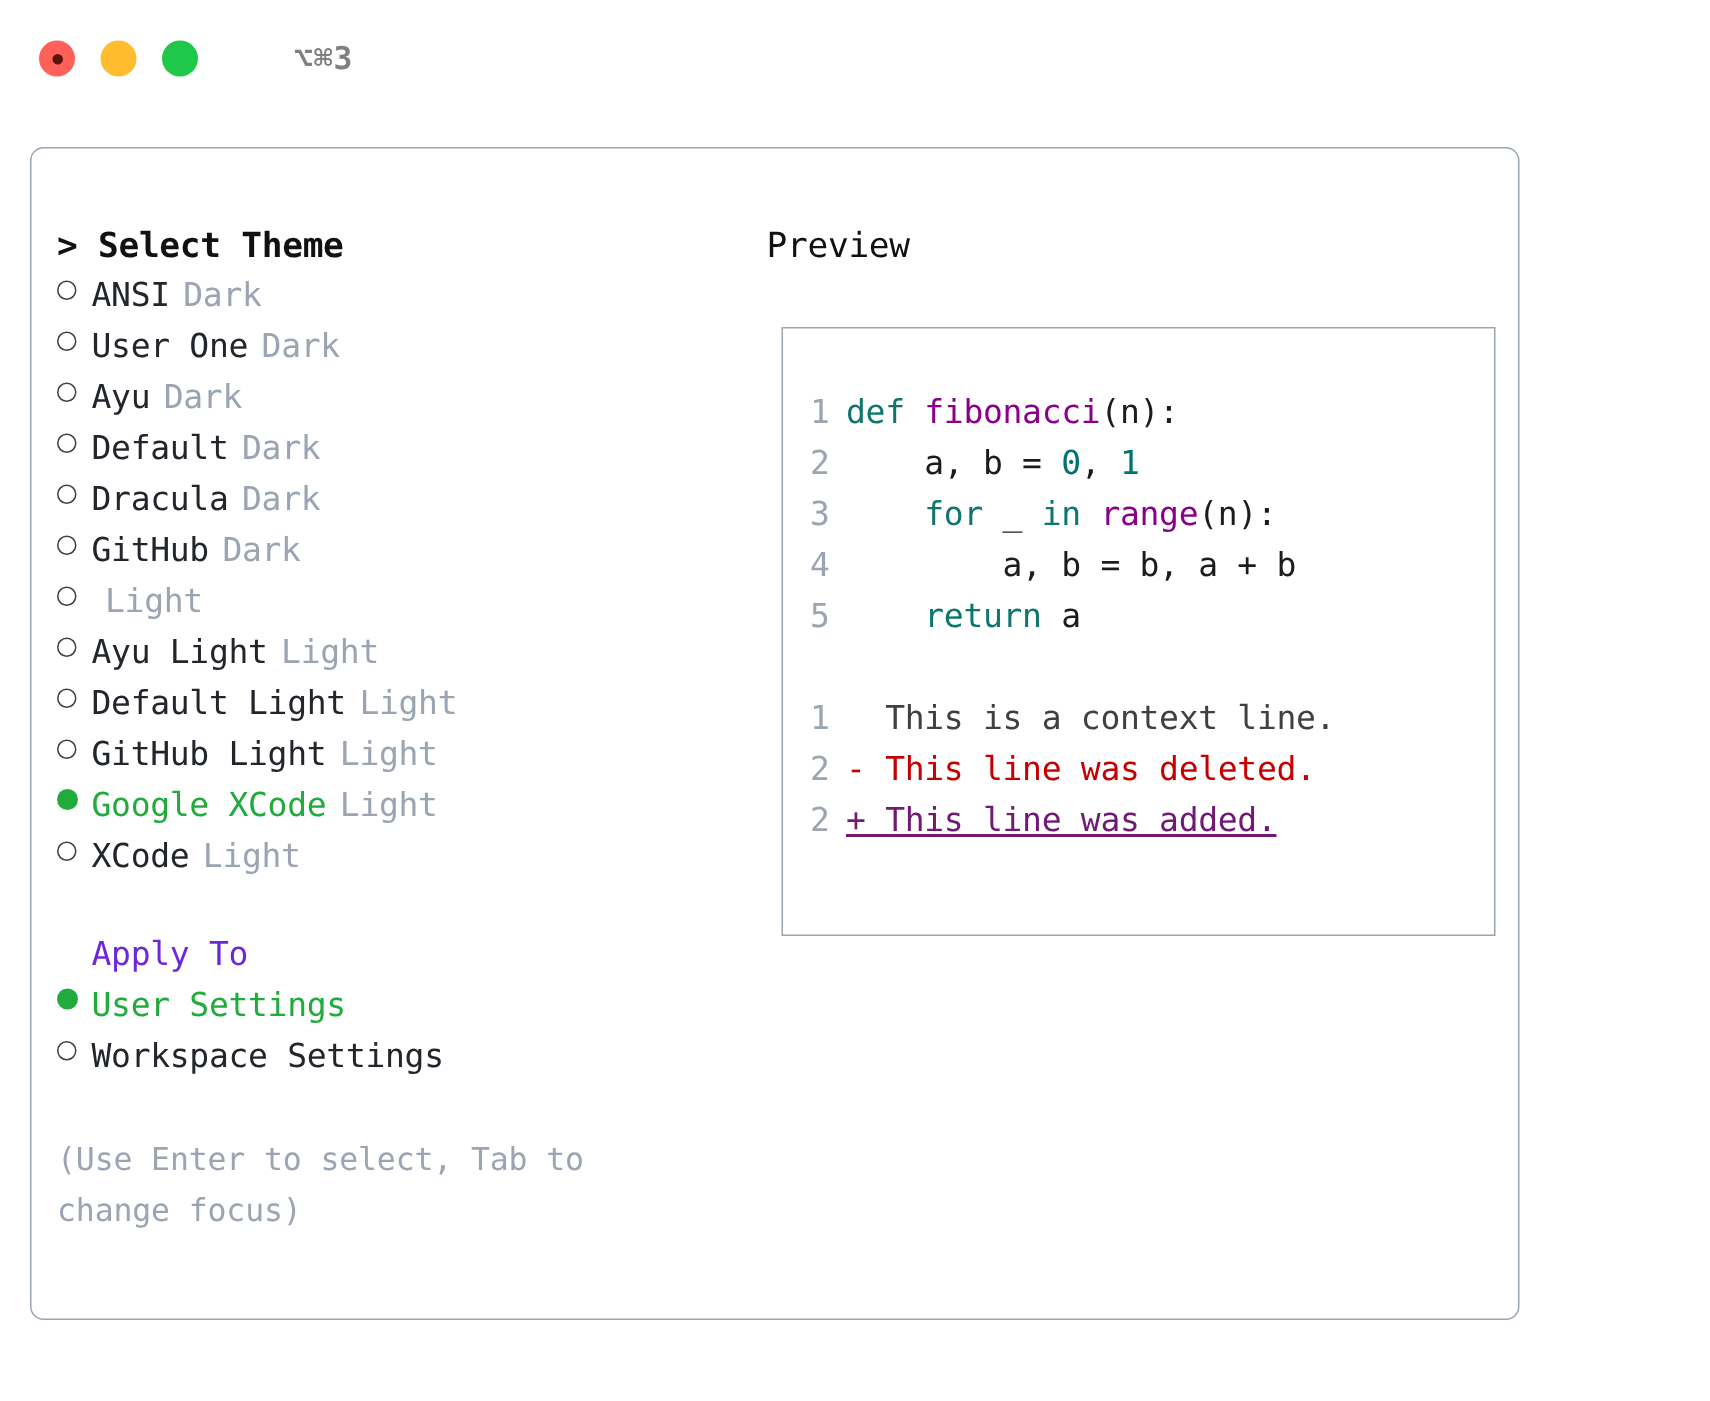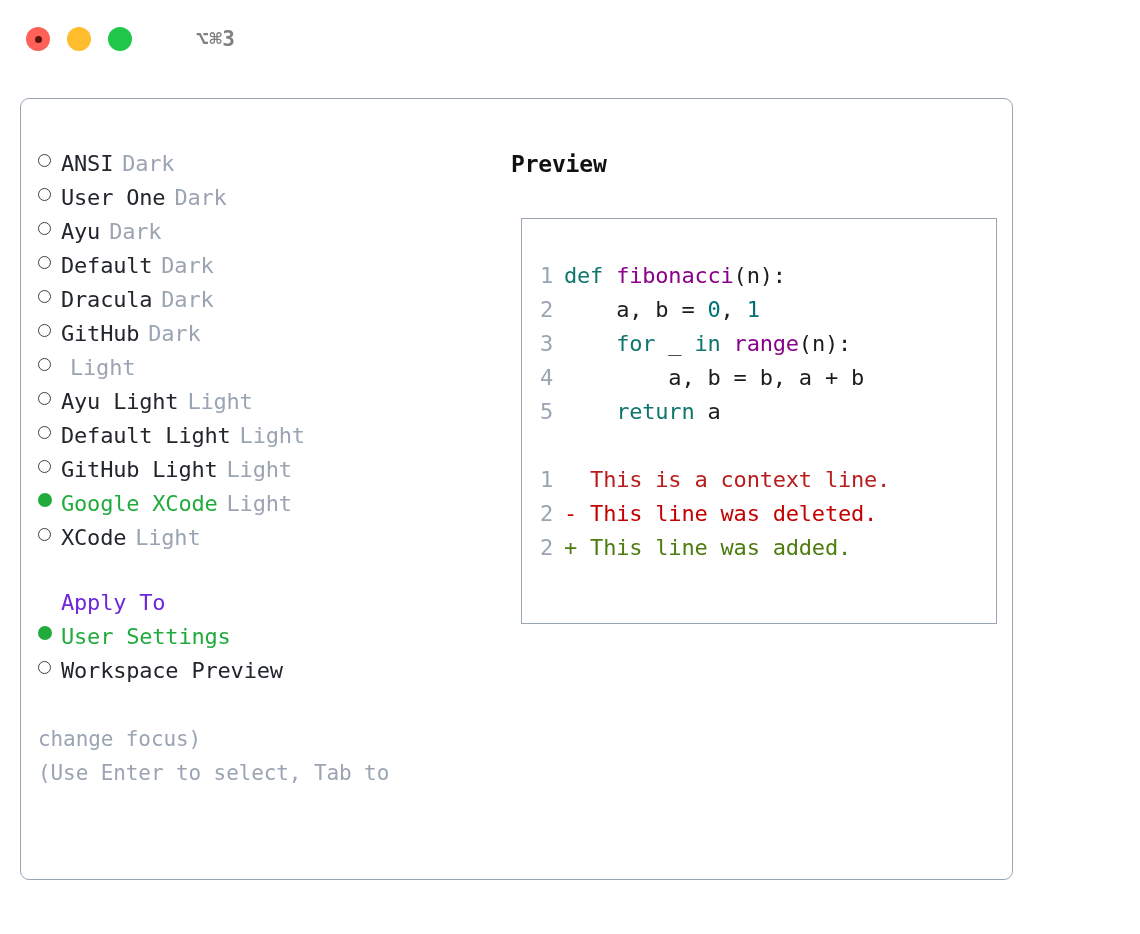--- a/index.html
+++ b/index.html
@@ -167,21 +167,21 @@
   
   #right-col {
     flex: 1 1 auto;
     padding: 48px 0 0 0;
     box-sizing: border-box;
     position: relative;
   }
 
   #preview-title {
     font-size: 23px;
-    font-weight: 700;
+    font-weight: 400;
     color: #111111;
     line-height: 34px;
     margin-left: 10px;
     letter-spacing: -0.2px;
   }
 
   #preview-box {
     margin-top: 37px;
     margin-left: 20px;
     width: 476px;
@@ -212,41 +212,42 @@
 
   .blank-line { height: 34px; }
 
   
   .kw    { color: #0f766e; }
   .fn    { color: #8a008a; text-align: center; }
   .num   { color: #007272; }
   .plain { color: #1c1c1c; }
   .punc  { color: #1c1c1c; }
 
-  .diff-ctx { color: #b91c1c; }
+  .diff-ctx { color: #404040; }
   .diff-del { color: #c40000; }
-  .diff-add { color: #4d7c0f; }
+  .diff-add { color: #701a75; text-decoration: underline; }
 </style>
 </head>
 <body>
 
 <div id="window">
 
   <div id="titlebar">
     <div class="dot red"></div>
     <div class="dot yellow"></div>
     <div class="dot green"></div>
     <div id="shortcut">⌥⌘3</div>
   </div>
 
   <div id="panel">
     <div id="panel-inner">
 
       <div id="left-col">
 
+        <div class="section-title">&gt; Select Theme</div>
 
         <div class="opt-list" id="theme-list">
             <div class="opt"><span class="radio"><span class="ring"></span></span><span class="opt-label">ANSI</span><span class="opt-kind">Dark</span></div>
             <div class="opt"><span class="radio"><span class="ring"></span></span><span class="opt-label">User One</span><span class="opt-kind">Dark</span></div>
             <div class="opt"><span class="radio"><span class="ring"></span></span><span class="opt-label">Ayu</span><span class="opt-kind">Dark</span></div>
             <div class="opt"><span class="radio"><span class="ring"></span></span><span class="opt-label">Default</span><span class="opt-kind">Dark</span></div>
             <div class="opt"><span class="radio"><span class="ring"></span></span><span class="opt-label">Dracula</span><span class="opt-kind">Dark</span></div>
             <div class="opt"><span class="radio"><span class="ring"></span></span><span class="opt-label">GitHub</span><span class="opt-kind">Dark</span></div>
             <div class="opt"><span class="radio"><span class="ring"></span></span><span class="opt-kind">Light</span></div>
             <div class="opt"><span class="radio"><span class="ring"></span></span><span class="opt-label">Ayu Light</span><span class="opt-kind">Light</span></div>
@@ -255,26 +256,26 @@
             <div class="opt selected"><span class="radio"><span class="filled"></span></span><span class="opt-label">Google XCode</span><span class="opt-kind">Light</span></div>
             <div class="opt"><span class="radio"><span class="ring"></span></span><span class="opt-label">XCode</span><span class="opt-kind">Light</span></div>
           </div>
 
         <div class="spacer-lg"></div>
 
         <div class="group-head">Apply To</div>
 
         <div class="opt-list" id="scope-list">
             <div class="opt selected"><span class="radio"><span class="filled"></span></span><span class="opt-label">User Settings</span></div>
-            <div class="opt"><span class="radio"><span class="ring"></span></span><span class="opt-label">Workspace Preview</span></div>
+            <div class="opt"><span class="radio"><span class="ring"></span></span><span class="opt-label">Workspace Settings</span></div>
           </div>
 
         <div id="hint">
+          <div>(Use Enter to select, Tab to</div>
           <div>change focus)</div>
-          <div>(Use Enter to select, Tab to</div>
         </div>
 
       </div>
 
       <div id="right-col">
 
         <div id="preview-title">Preview</div>
 
         <div id="preview-box">
           <div id="code-block">

